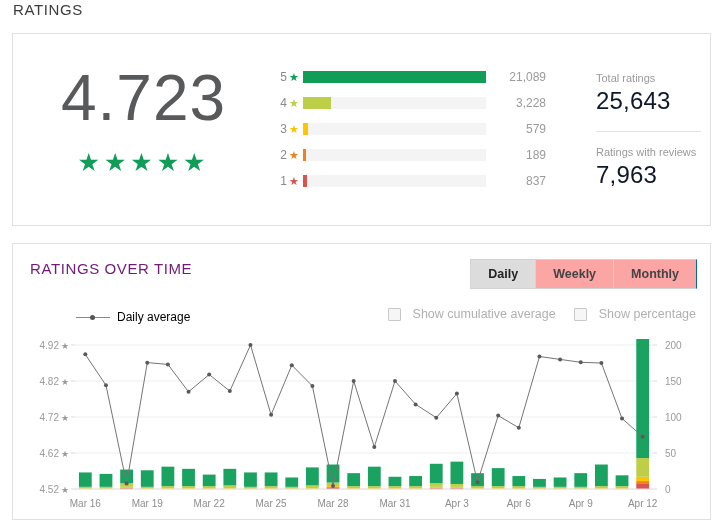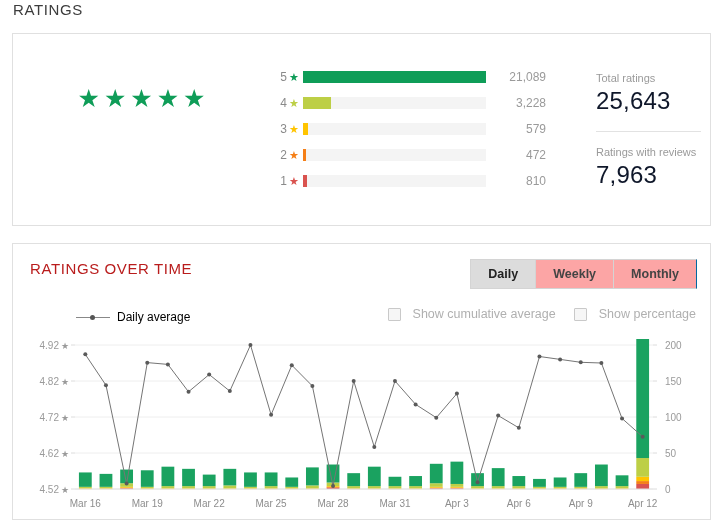--- a/index.html
+++ b/index.html
@@ -51,21 +51,21 @@
 
   
   .totals{position:absolute;left:583px;top:38px;width:105px;}
   .tot-label{font-size:11px;color:#9a9a9a;margin-bottom:3px;}
   .tot-value{font-size:24px;color:#0f172a;font-weight:400;letter-spacing:.2px;}
   .tot-div{height:1px;background:#e2e2e2;margin:16px 0 14px 0;}
 
   
   .ot-title{
     position:absolute;left:17px;top:16px;
-    font-size:15px;letter-spacing:.6px;color:#b91c1c;
+    font-size:15px;letter-spacing:.6px;color:#701a75;
   }
   .tabs{position:absolute;right:13px;top:15px;display:flex;}
   .tab{
     border:1px solid #d4d4d4;border-right:none;
     background:#fca5a5;color:#444;
     font-size:12.5px;font-weight:bold;
     padding:7px 17px;cursor:pointer;
   }
   .tab:last-child{border-right:1px solid #0369a1;}
   .tab.active{background:#dcdcdc;color:#222;}
@@ -99,20 +99,21 @@
 </head>
 <body>
 
 <div class="page">
 
   <div class="section-title">RATINGS</div>
 
   <div class="card" id="ratings-card">
 
     <div class="score-block">
+      <div class="score-value">4.723</div>
       <div class="score-stars">★★★★★</div>
     </div>
 
     <div class="histogram">
         <div class="hrow">
           <span class="lbl">5</span>
           <span class="st" style="color: rgb(15, 157, 88);">★</span>
           <span class="track">
             <span class="fill" style="background: rgb(15, 157, 88); width: 100%;"></span>
           </span>
@@ -133,29 +134,29 @@
             <span class="fill" style="background: rgb(255, 196, 0); width: 2.7%;"></span>
           </span>
           <span class="cnt">579</span>
         </div>
         <div class="hrow">
           <span class="lbl">2</span>
           <span class="st" style="color: rgb(245, 127, 23);">★</span>
           <span class="track">
             <span class="fill" style="background: rgb(245, 127, 23); width: 1.6%;"></span>
           </span>
-          <span class="cnt">472</span>
+          <span class="cnt">189</span>
         </div>
         <div class="hrow">
           <span class="lbl">1</span>
           <span class="st" style="color: rgb(217, 83, 79);">★</span>
           <span class="track">
             <span class="fill" style="background: rgb(217, 83, 79); width: 2.3%;"></span>
           </span>
-          <span class="cnt">810</span>
+          <span class="cnt">837</span>
         </div>
       </div>
 
     <div class="totals">
         <div class="tot-label">Total ratings</div>
         <div class="tot-value">25,643</div>
         <div class="tot-div"></div>
         <div class="tot-label">Ratings with reviews</div>
         <div class="tot-value">7,963</div>
       </div>

